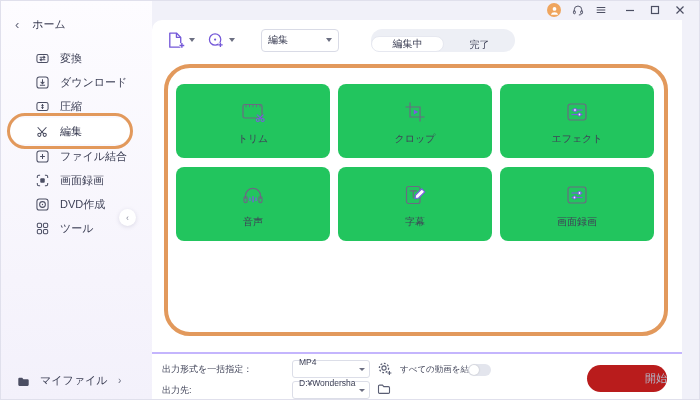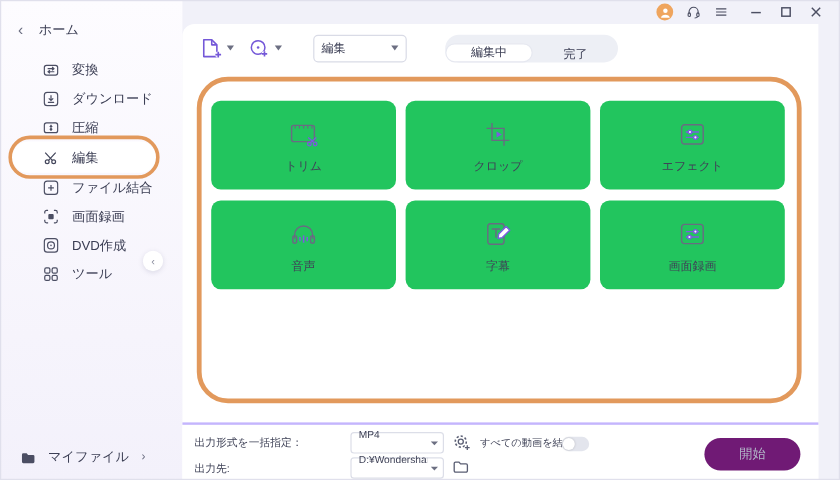--- a/index.html
+++ b/index.html
@@ -56,22 +56,22 @@
   
   .footer{position:absolute;left:0;top:332px;width:530px;height:48px;border-top:2px solid #c4b5fd;background:#fff;}
   .f-label{position:absolute;font-size:9px;color:#3f4257;white-space:nowrap;}
   .f-select{position:absolute;height:18px;border:1px solid #dcdee8;border-radius:3px;background:#fff;
     display:flex;align-items:center;font-size:8.5px;color:#3f4257;padding:0 13px 14px 6px;box-sizing:border-box;cursor:pointer;}
   .f-select .txt{overflow:hidden;white-space:nowrap;width:100%;}
   .f-select .caret{position:absolute;right:4px;top:7px;border-left-width:3px;border-right-width:3px;border-top-width:3.5px;}
   .icon-btn{position:absolute;cursor:pointer;display:flex;align-items:center;justify-content:center;}
   .toggle{position:absolute;left:316px;top:10px;width:23px;height:12px;border-radius:6px;background:#e3e5ed;cursor:pointer;}
   .toggle .knob{position:absolute;left:1px;top:1px;width:10px;height:10px;border-radius:50%;background:#fff;box-shadow:0 0 2px rgba(0,0,0,.2);}
-  .start-btn{position:absolute;left:435px;top:11px;width:80px;height:27px;border-radius:14px;background:#701a75;
-    border:none;color:#b2b7c9;font-size:11px;display:flex;align-items:center;justify-content:center;cursor:default;
+  .start-btn{position:absolute;left:435px;top:11px;width:80px;height:27px;border-radius:14px;background:#b91c1c;
+    border:none;color:#b2b7c9;font-size:11px;display:flex;align-items:center;justify-content:flex-end;cursor:default;
     font-family:inherit;}
 </style>
 </head>
 <body>
 
 <div class="titlebar">
   <div class="tb-icons">
     <div class="avatar">
       <svg width="11" height="11" viewBox="0 0 13 13">
           <circle cx="6.5" cy="4.6" r="2.2" fill="#fff"></circle>

